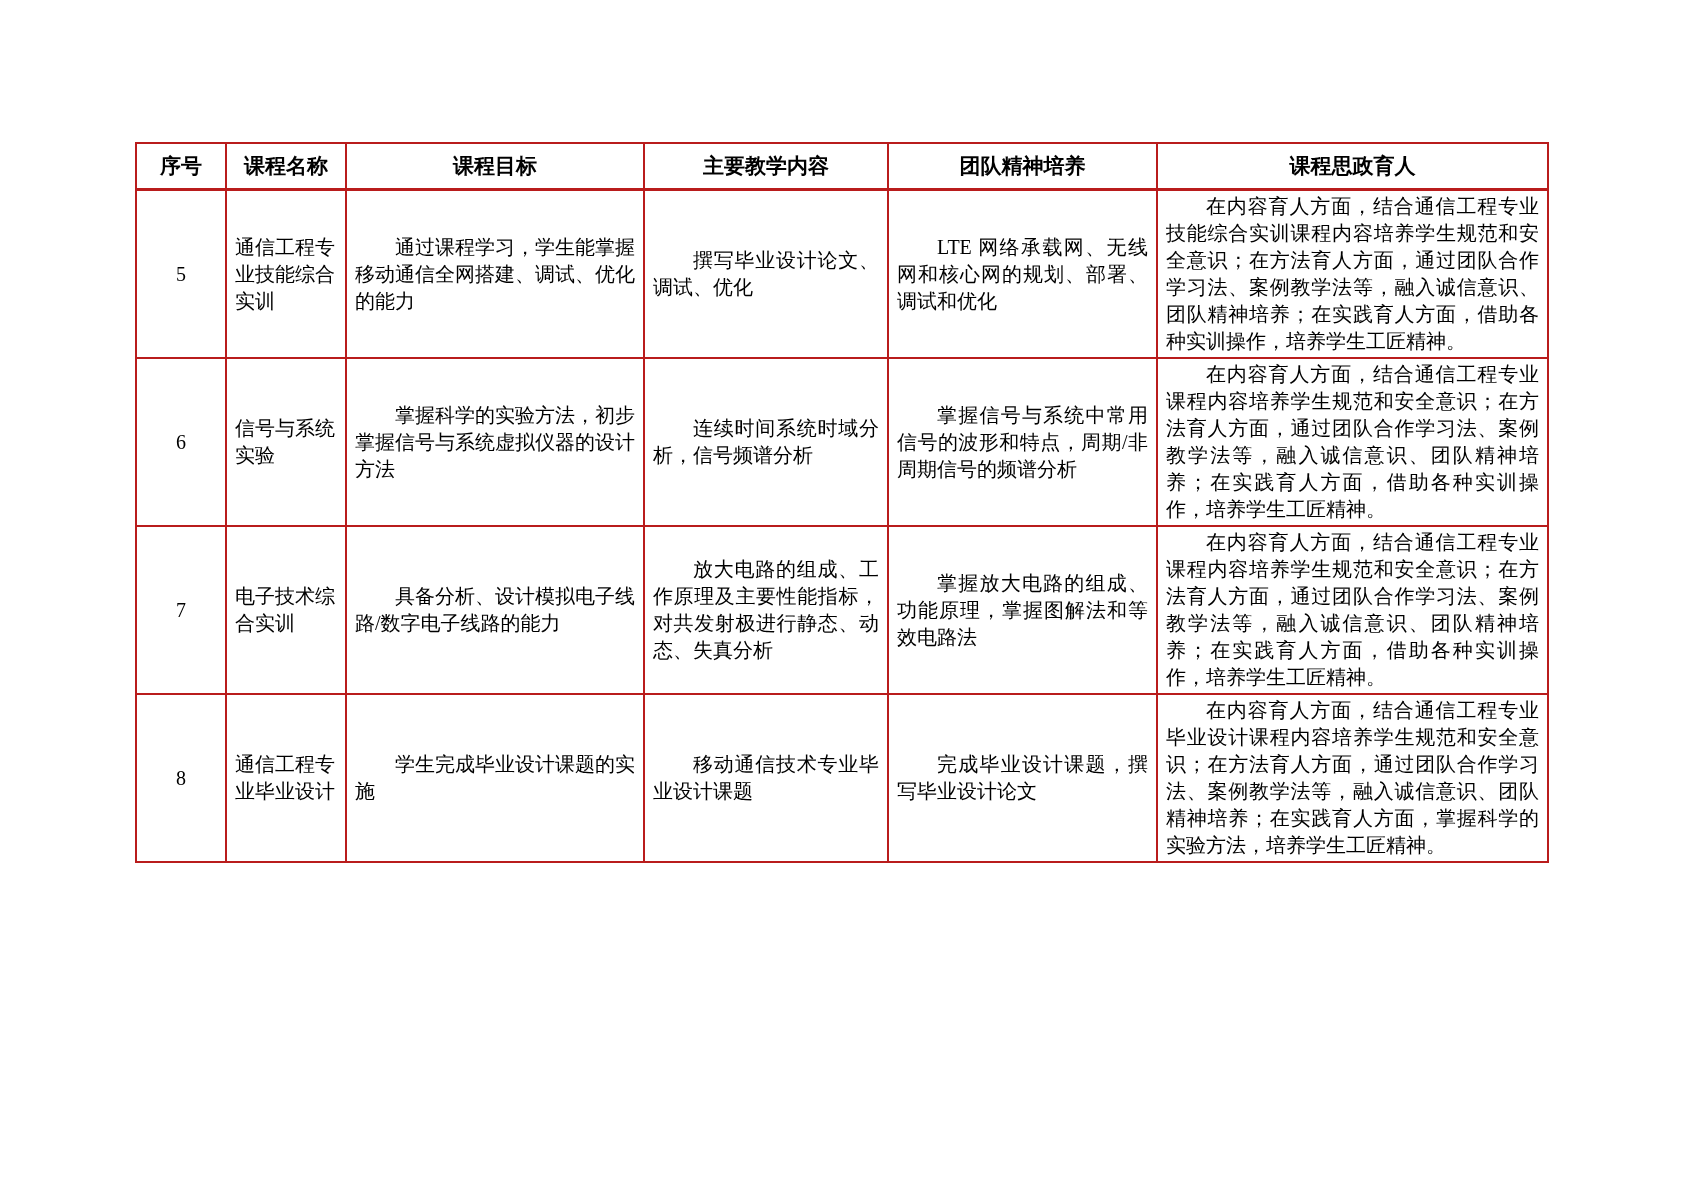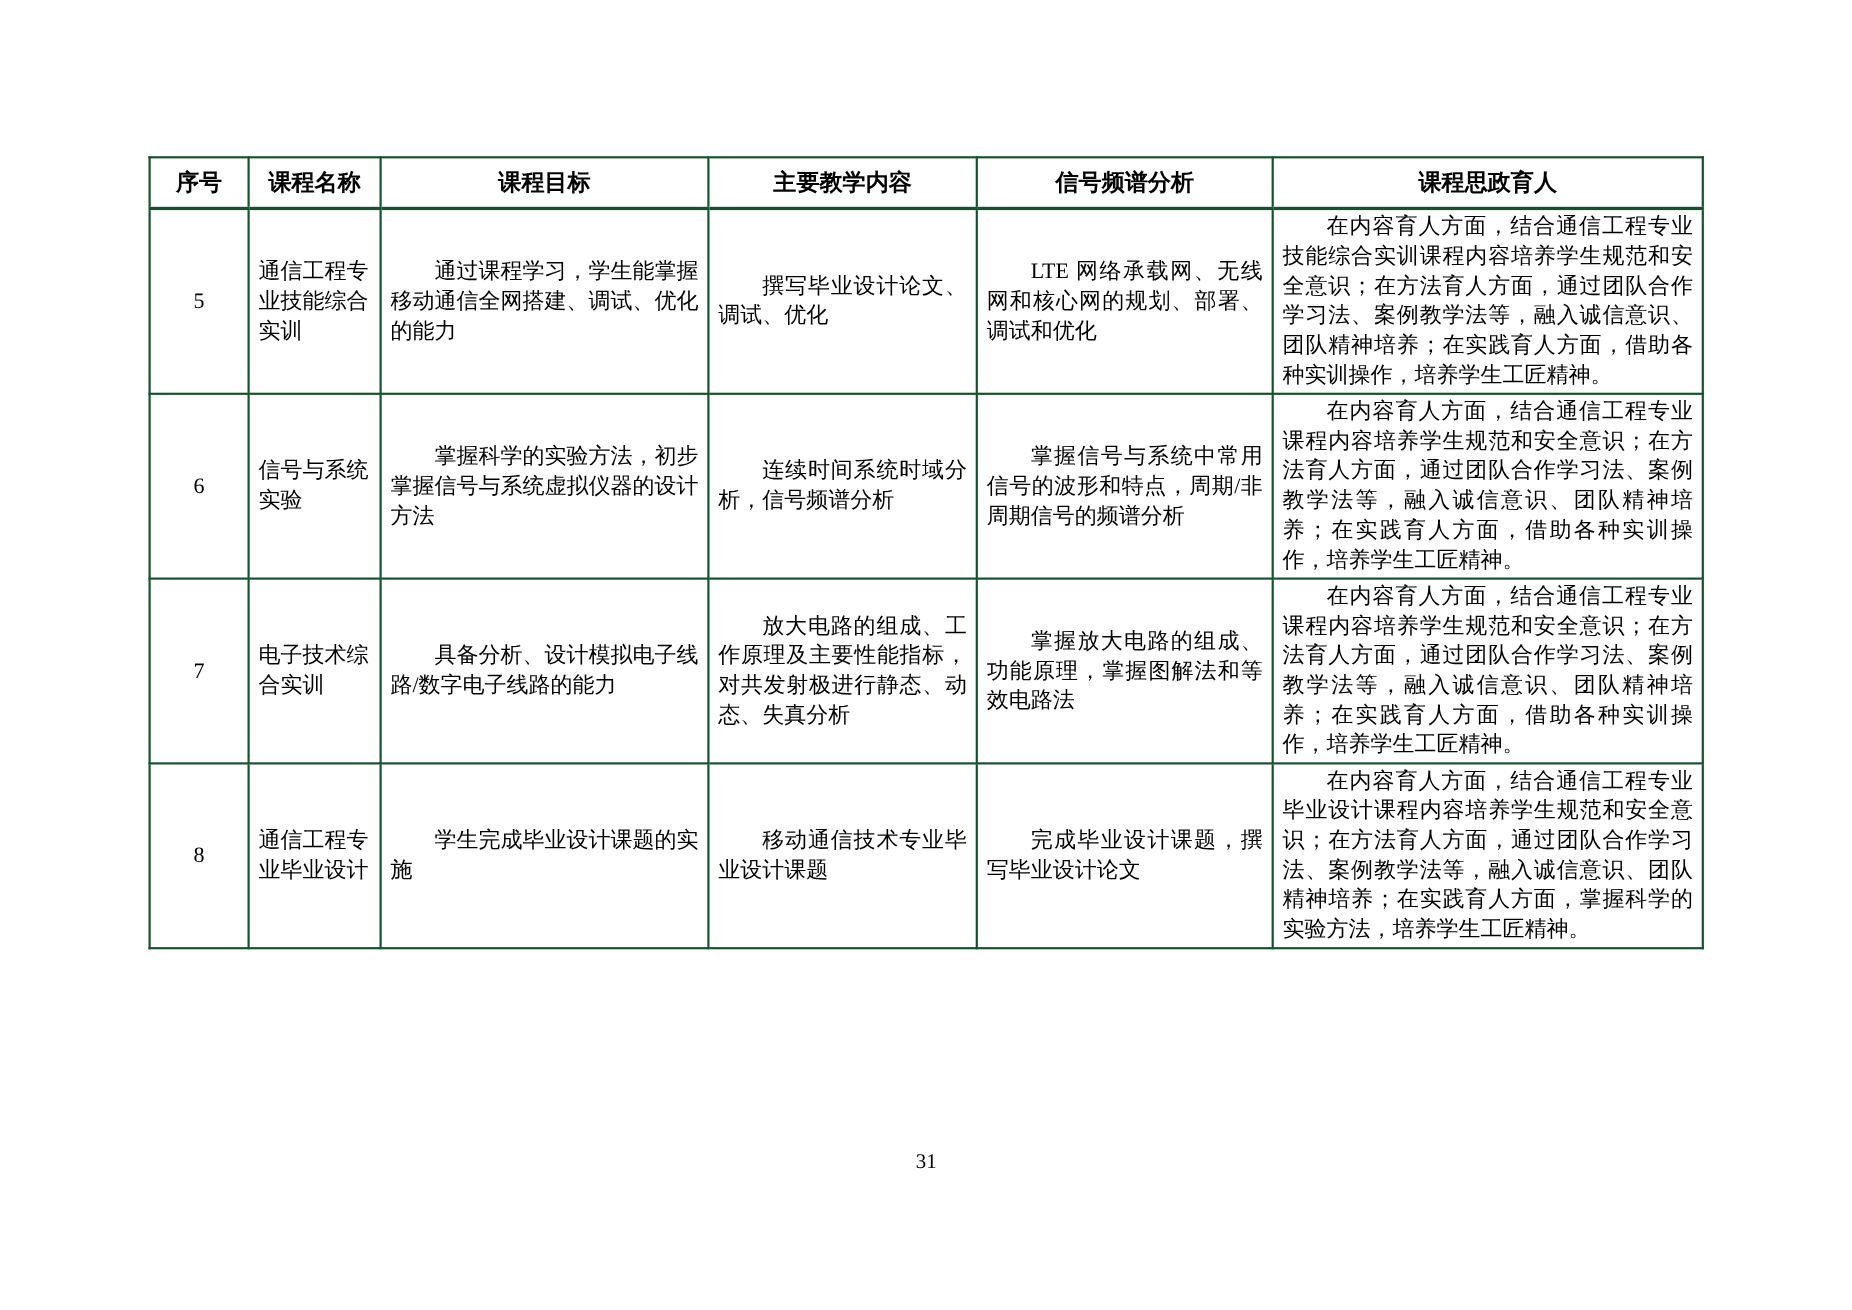--- a/index.html
+++ b/index.html
@@ -24,21 +24,21 @@
   table.course-table {
     position: absolute;
     left: 135px;
     top: 142px;
     width: 1412px;
     border-collapse: collapse;
     table-layout: fixed;
   }
   table.course-table th,
   table.course-table td {
-    border: 2px solid #14532d;
+    border: 2px solid #b91c1c;
     vertical-align: middle;
     word-break: break-all;
     overflow: hidden;
   }
   table.course-table th {
     font-size: 21px;
     font-weight: bold;
     text-align: center;
     height: 40px;
     border-bottom-width: 3px;
@@ -108,21 +108,21 @@
       <col style="width:244px">
       <col style="width:269px">
       <col style="width:391px">
     </colgroup>
     <thead>
       <tr>
         <th>序号</th>
         <th>课程名称</th>
         <th>课程目标</th>
         <th>主要教学内容</th>
-        <th>信号频谱分析</th>
+        <th>团队精神培养</th>
         <th>课程思政育人</th>
       </tr>
     </thead>
     <tbody>
       <tr class="row-a">
         <td class="cell-seq">5</td>
         <td class="cell-name">通信工程专业技能综合实训</td>
         <td class="cell-goal">通过课程学习，学生能掌握移动通信全网搭建、调试、优化的能力</td>
         <td class="cell-content">撰写毕业设计论文、调试、优化</td>
         <td class="cell-req">LTE 网络承载网、无线网和核心网的规划、部署、调试和优化</td>
@@ -148,15 +148,14 @@
         <td class="cell-seq">8</td>
         <td class="cell-name">通信工程专业毕业设计</td>
         <td class="cell-goal">学生完成毕业设计课题的实施</td>
         <td class="cell-content">移动通信技术专业毕业设计课题</td>
         <td class="cell-req">完成毕业设计课题，撰写毕业设计论文</td>
         <td class="cell-ideology">在内容育人方面，结合通信工程专业毕业设计课程内容培养学生规范和安全意识；在方法育人方面，通过团队合作学习法、案例教学法等，融入诚信意识、团队精神培养；在实践育人方面，掌握科学的实验方法，培养学生工匠精神。</td>
       </tr>
     </tbody>
   </table>
 
-  <div class="page-number">31</div>
 
 </div>
 
 </body></html>

